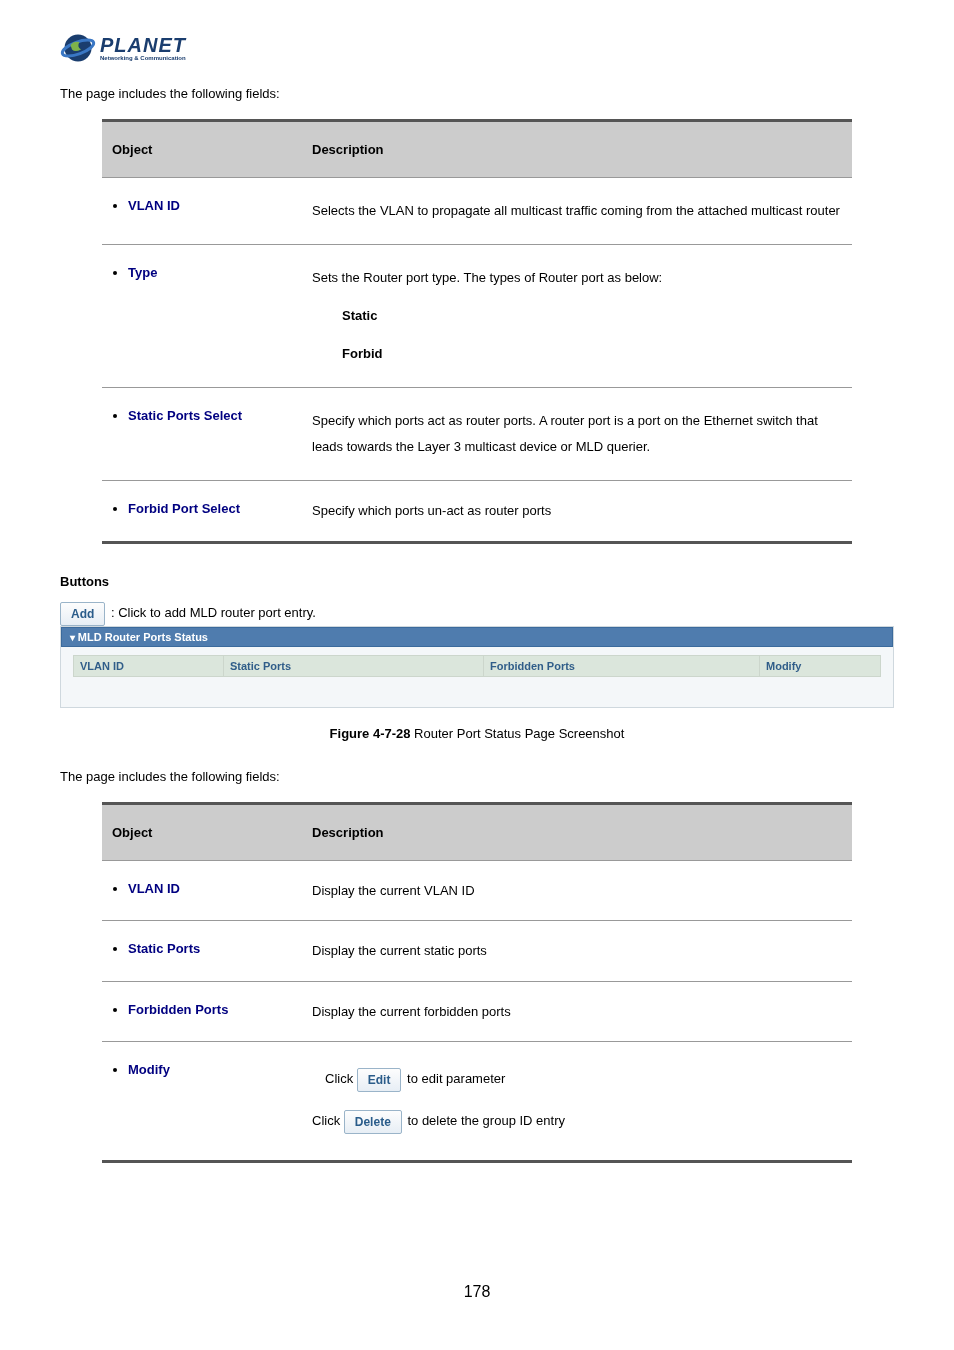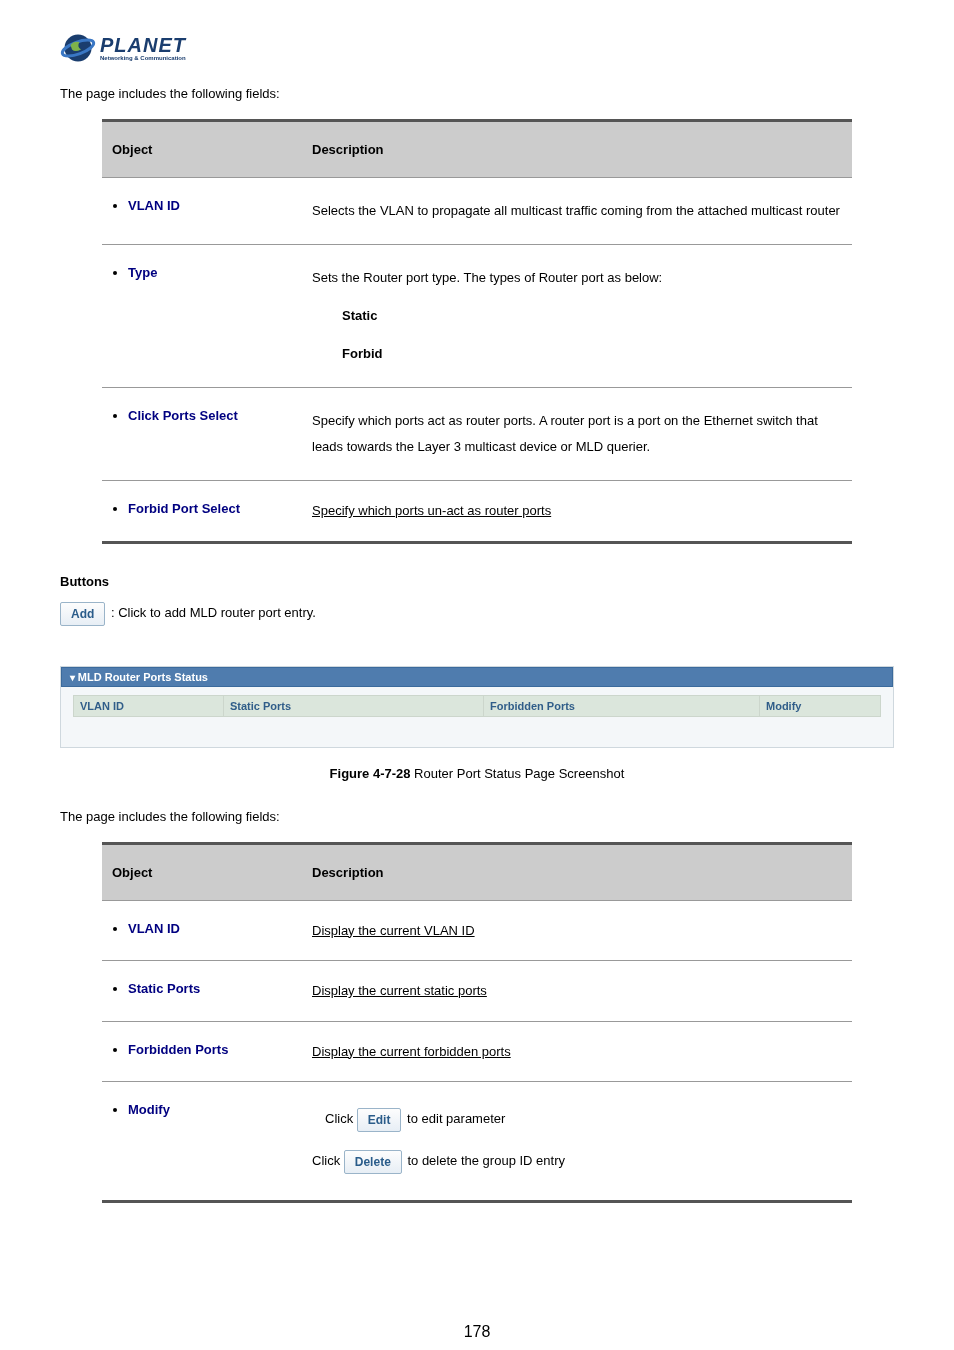--- a/index.html
+++ b/index.html
@@ -64,41 +64,40 @@
   .info ul { list-style: disc; margin: 0; padding: 0 0 0 16px; }
   .info ul li { color: #000; }
   .info ul li span { font-weight: bold; color: #000080; }
   .sub-indent {
     display: block;
     margin-left: 30px;
     margin-top: 12px;
     font-weight: bold;
   }
   .desc-cell { line-height: 2.0; }
-  .line-normal { line-height: 1.5; text-decoration: underline; }
+  .line-normal { line-height: 1.5; }
 
   
   .btns-h { font-weight: bold; margin-top: 30px; }
   .btn {
     display: inline-block;
     background: linear-gradient(#fdfdfd, #e7eef5);
     border: 1px solid #9ab4c9;
     color: #2a5c8a;
     font-weight: bold;
     font-size: 12px;
     padding: 4px 10px;
     border-radius: 2px;
     margin-right: 2px;
     vertical-align: middle;
   }
   .btn-row { margin-top: 6px; }
 
   
   .panel-wrap {
-    margin-top: 40px;
     border: 1px solid #cfd8de;
     background: #f4f7f9;
     padding: 10px 6px 20px 6px;
   }
   .panel-title {
     background: #4f7cae;
     color: #fff;
     font-size: 11px;
     font-weight: bold;
     padding: 3px 8px;
@@ -167,21 +166,21 @@
         </td>
     <td class="desc-cell">
       <span>Sets the Router port type. The types of Router port as below:</span>
       <span class="sub-indent">Static</span>
       <span class="sub-indent">Forbid</span>
     </td>
   </tr>
   <tr>
     <td class="col-obj">
           <ul>
-            <li><span>Click Ports Select</span></li>
+            <li><span>Static Ports Select</span></li>
           </ul>
         </td>
     <td class="desc-cell">Specify which ports act as router ports. A router port is a port on the Ethernet switch that leads towards the Layer 3 multicast device or MLD querier.</td>
   </tr>
   <tr>
     <td class="col-obj">
           <ul>
             <li><span>Forbid Port Select</span></li>
           </ul>
         </td>

